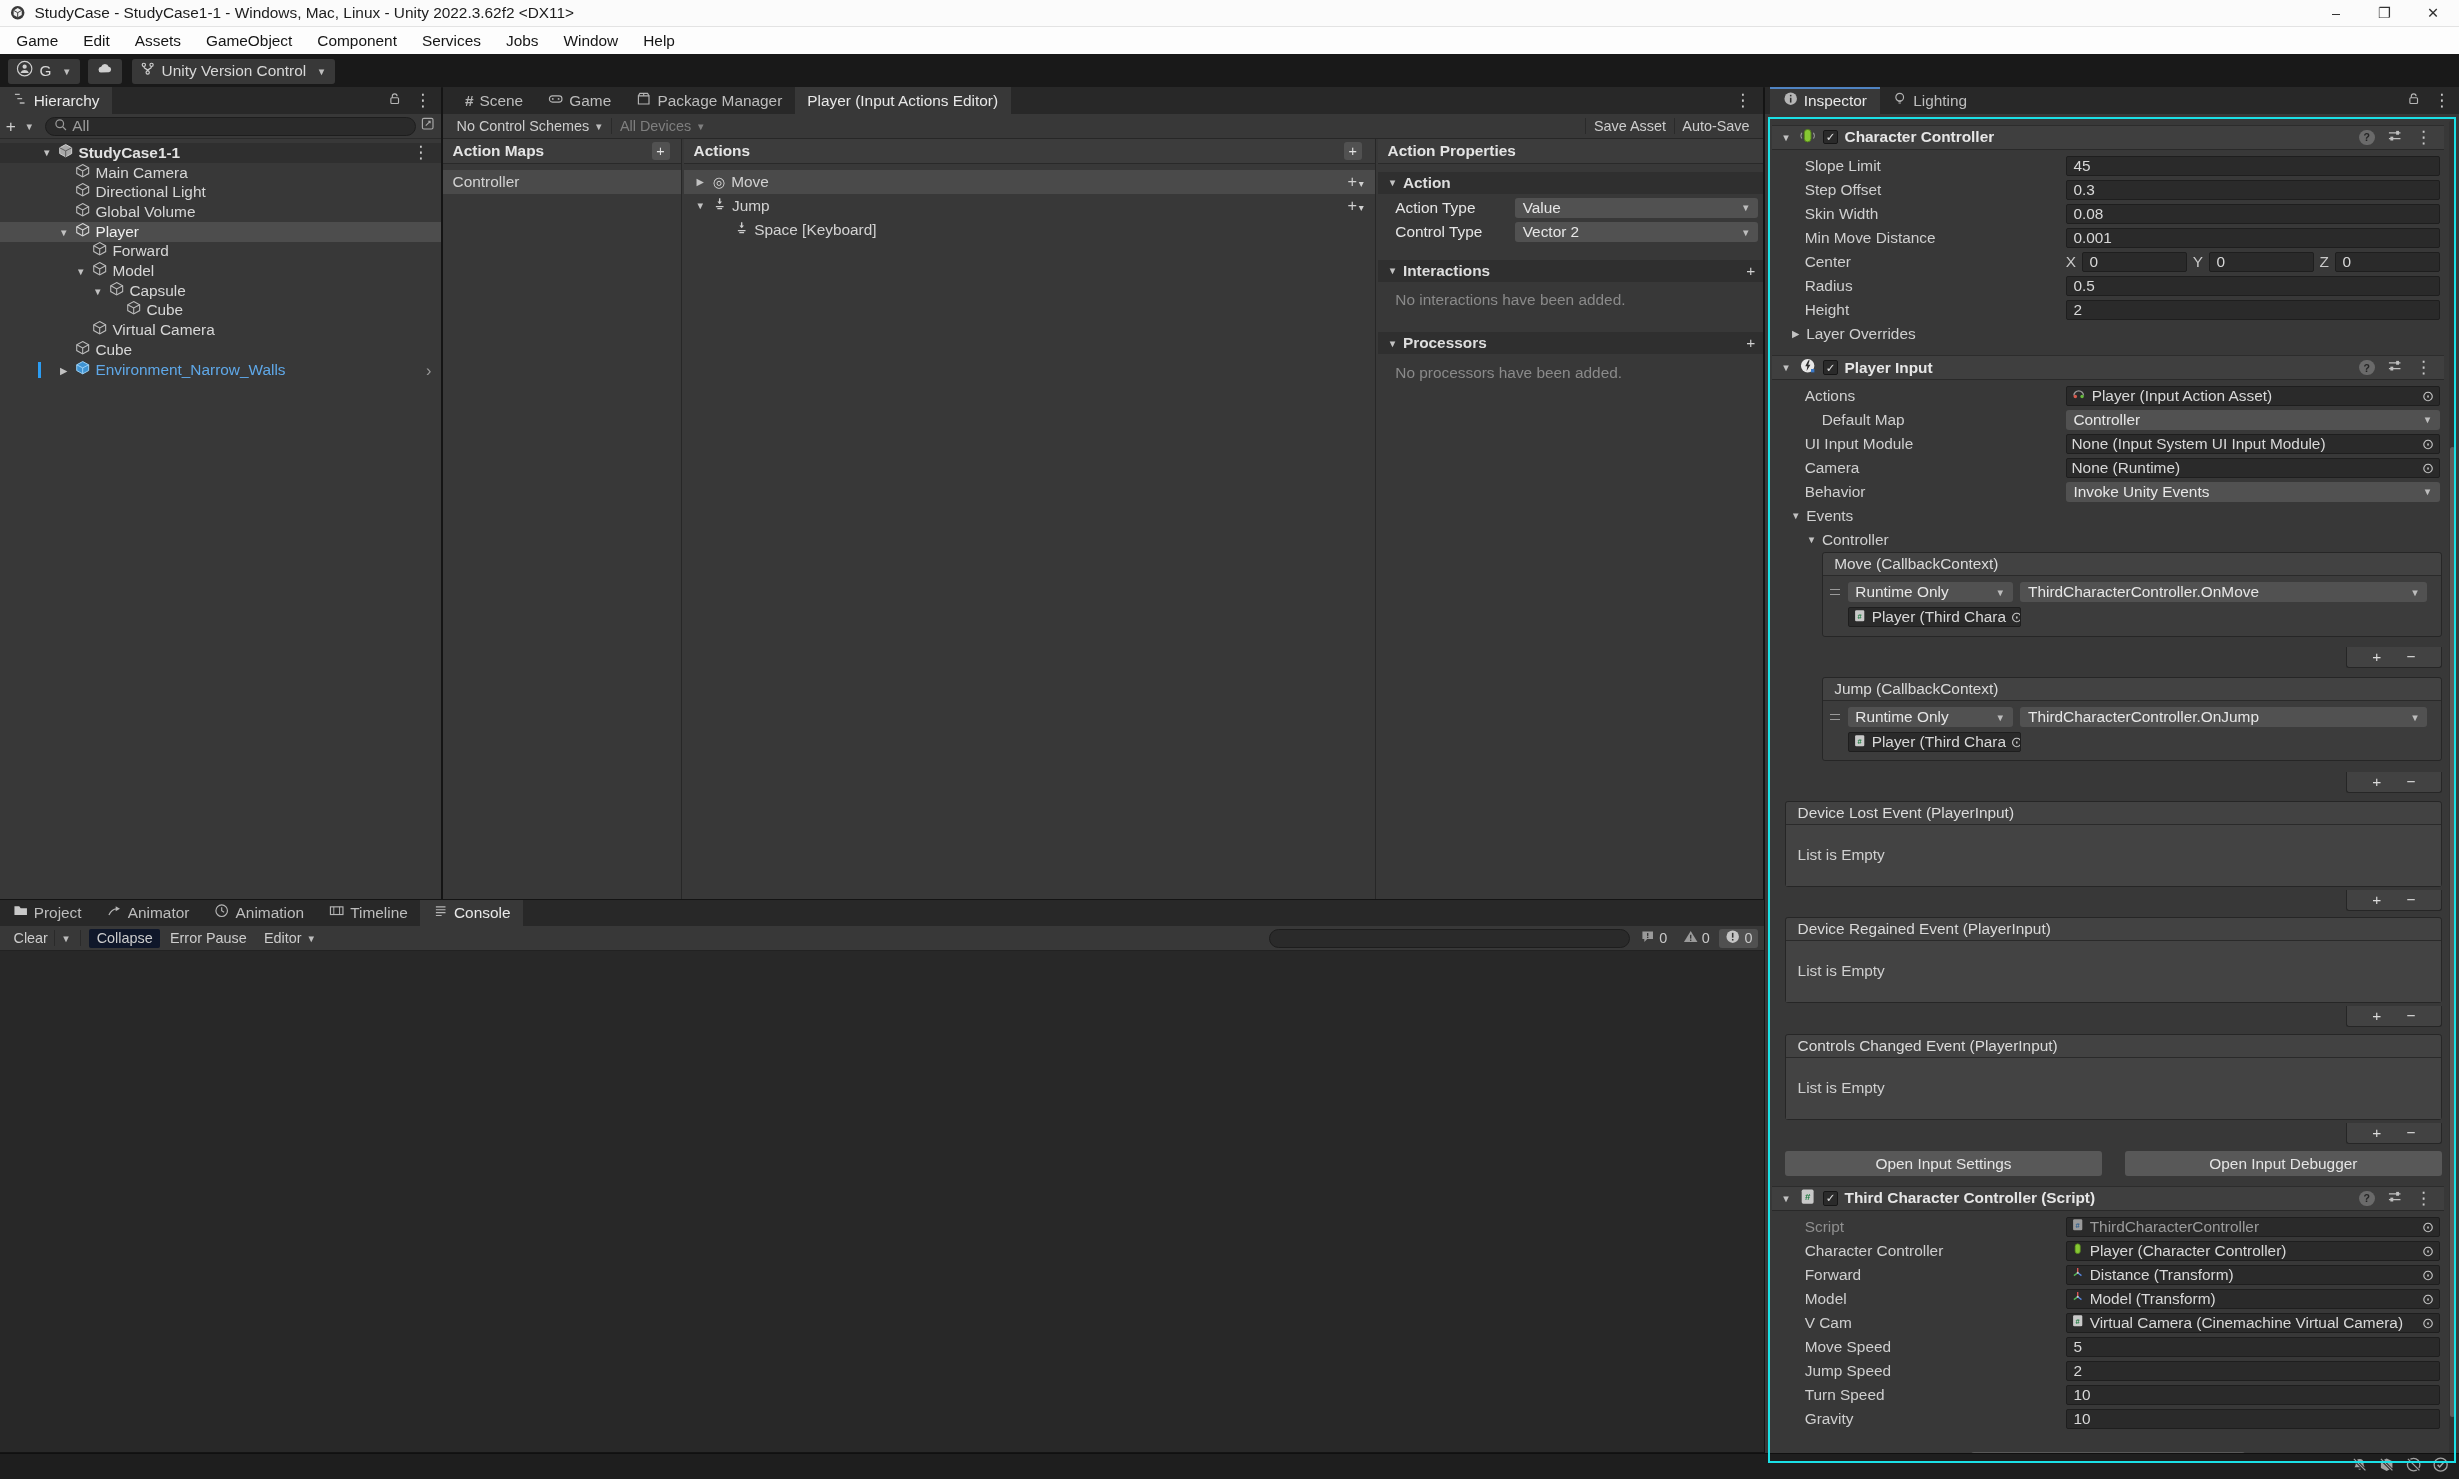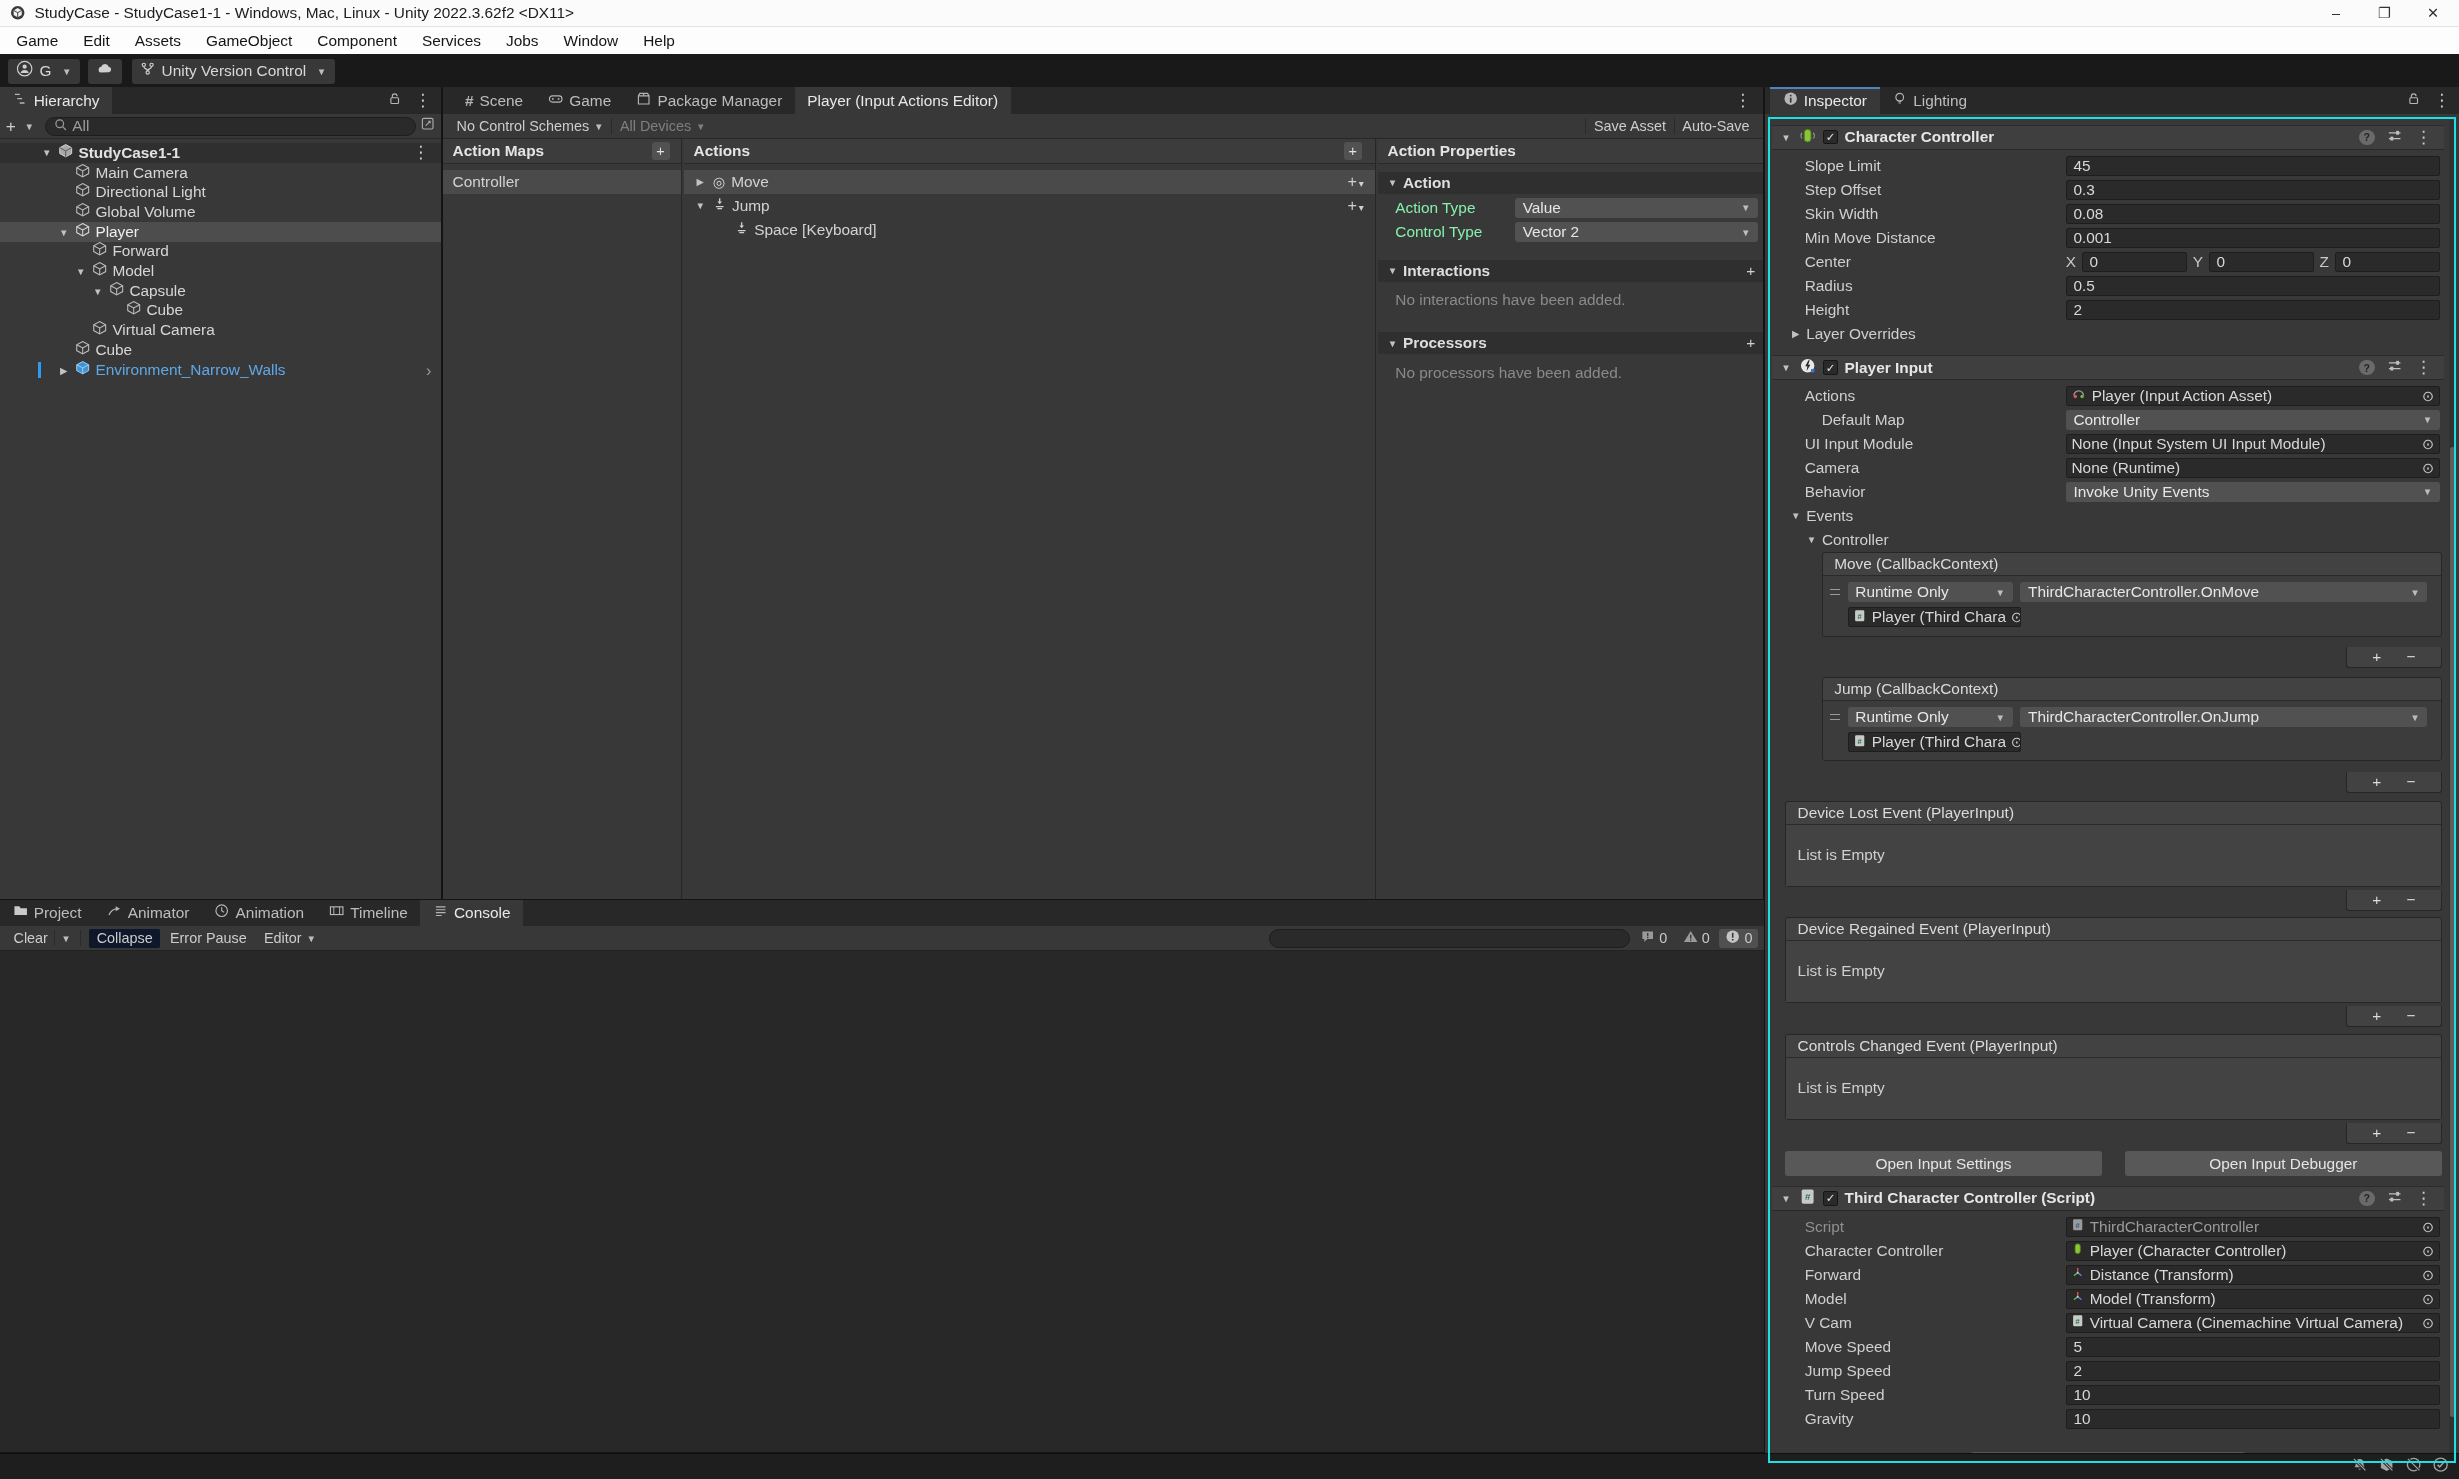--- a/index.html
+++ b/index.html
@@ -51,21 +51,21 @@
   .pmtab{width:96px;height:21px;background:#424242;border:1px solid #262626;border-top:none;border-radius:0 0 2.9px 2.9px;display:flex;align-items:center;justify-content:space-evenly;color:#dcdcdc;font-size:15.4px;margin:-1px 1.9px 0 auto}
   .ibtn{flex:1;height:25px;background:#585858;border-radius:2.9px;display:flex;align-items:center;justify-content:center;color:#e4e4e4}
   .dragdots{width:9.6px;height:5.8px;border-top:1.9px solid #9a9a9a;border-bottom:1.9px solid #9a9a9a;flex:none}
   
   .hrow{position:absolute;left:0;right:0;height:20px;display:flex;align-items:center;gap:4.8px;color:#d6d6d6;white-space:nowrap}
   
   .colhdr{height:25px;background:#3c3c3c;border-bottom:1px solid #292929;display:flex;align-items:center;padding:0 9.6px}
   .addbtn{width:18px;height:18px;background:#515151;border-radius:2.9px;color:#e2e2e2;display:flex;align-items:center;justify-content:center;font-size:14.4px;margin-left:auto;flex:none}
   .secbar{height:22px;background:#2f2f2f;display:flex;align-items:center;padding:0 7.7px;gap:3.8px;color:#dedede}
   .srow{display:flex;align-items:center;height:22px;margin-top:2.9px}
-  .srow .plbl{width:137px;padding-left:17.3px;flex:none;color:#86efac}
+  .srow .plbl{width:137px;padding-left:17.3px;flex:none;color:#e5e5e5}
   .addbind{margin-left:auto;margin-right:9.6px;color:#cfcfcf;display:flex;align-items:flex-end;flex:none}
   
   .cbtn{height:19px;display:flex;align-items:center;padding:0 7.7px;color:#cdcdcd;font-size:14.4px;flex:none}
   .cbtn.on{background:#0f172a;border-radius:1.9px}
   .csep{width:1px;height:15.4px;background:#2a2a2a;flex:none}
   .badge{height:19px;display:flex;align-items:center;gap:3.8px;padding:0 5.8px;border-radius:2.9px;color:#c9c9c9;font-size:14.4px;flex:none}
   .badge.on{background:#505050}
   .searchbox{background:#2a2a2a;border:1px solid #1d1d1d;border-radius:9.6px;height:19px;display:flex;align-items:center;gap:4.8px;padding:0 7.7px;color:#9a9a9a}
   .statusbar{left:0;top:1453px;width:2459px;height:27px;background:#1e1e1e;border-top:1px solid #101010;display:flex;align-items:center;z-index:5;position:absolute}
   .cyanborder{position:absolute;left:2.9px;top:30px;width:688px;height:1346px;border:2.9px solid var(--accent-cyan,#1be0e6);z-index:6;pointer-events:none}

